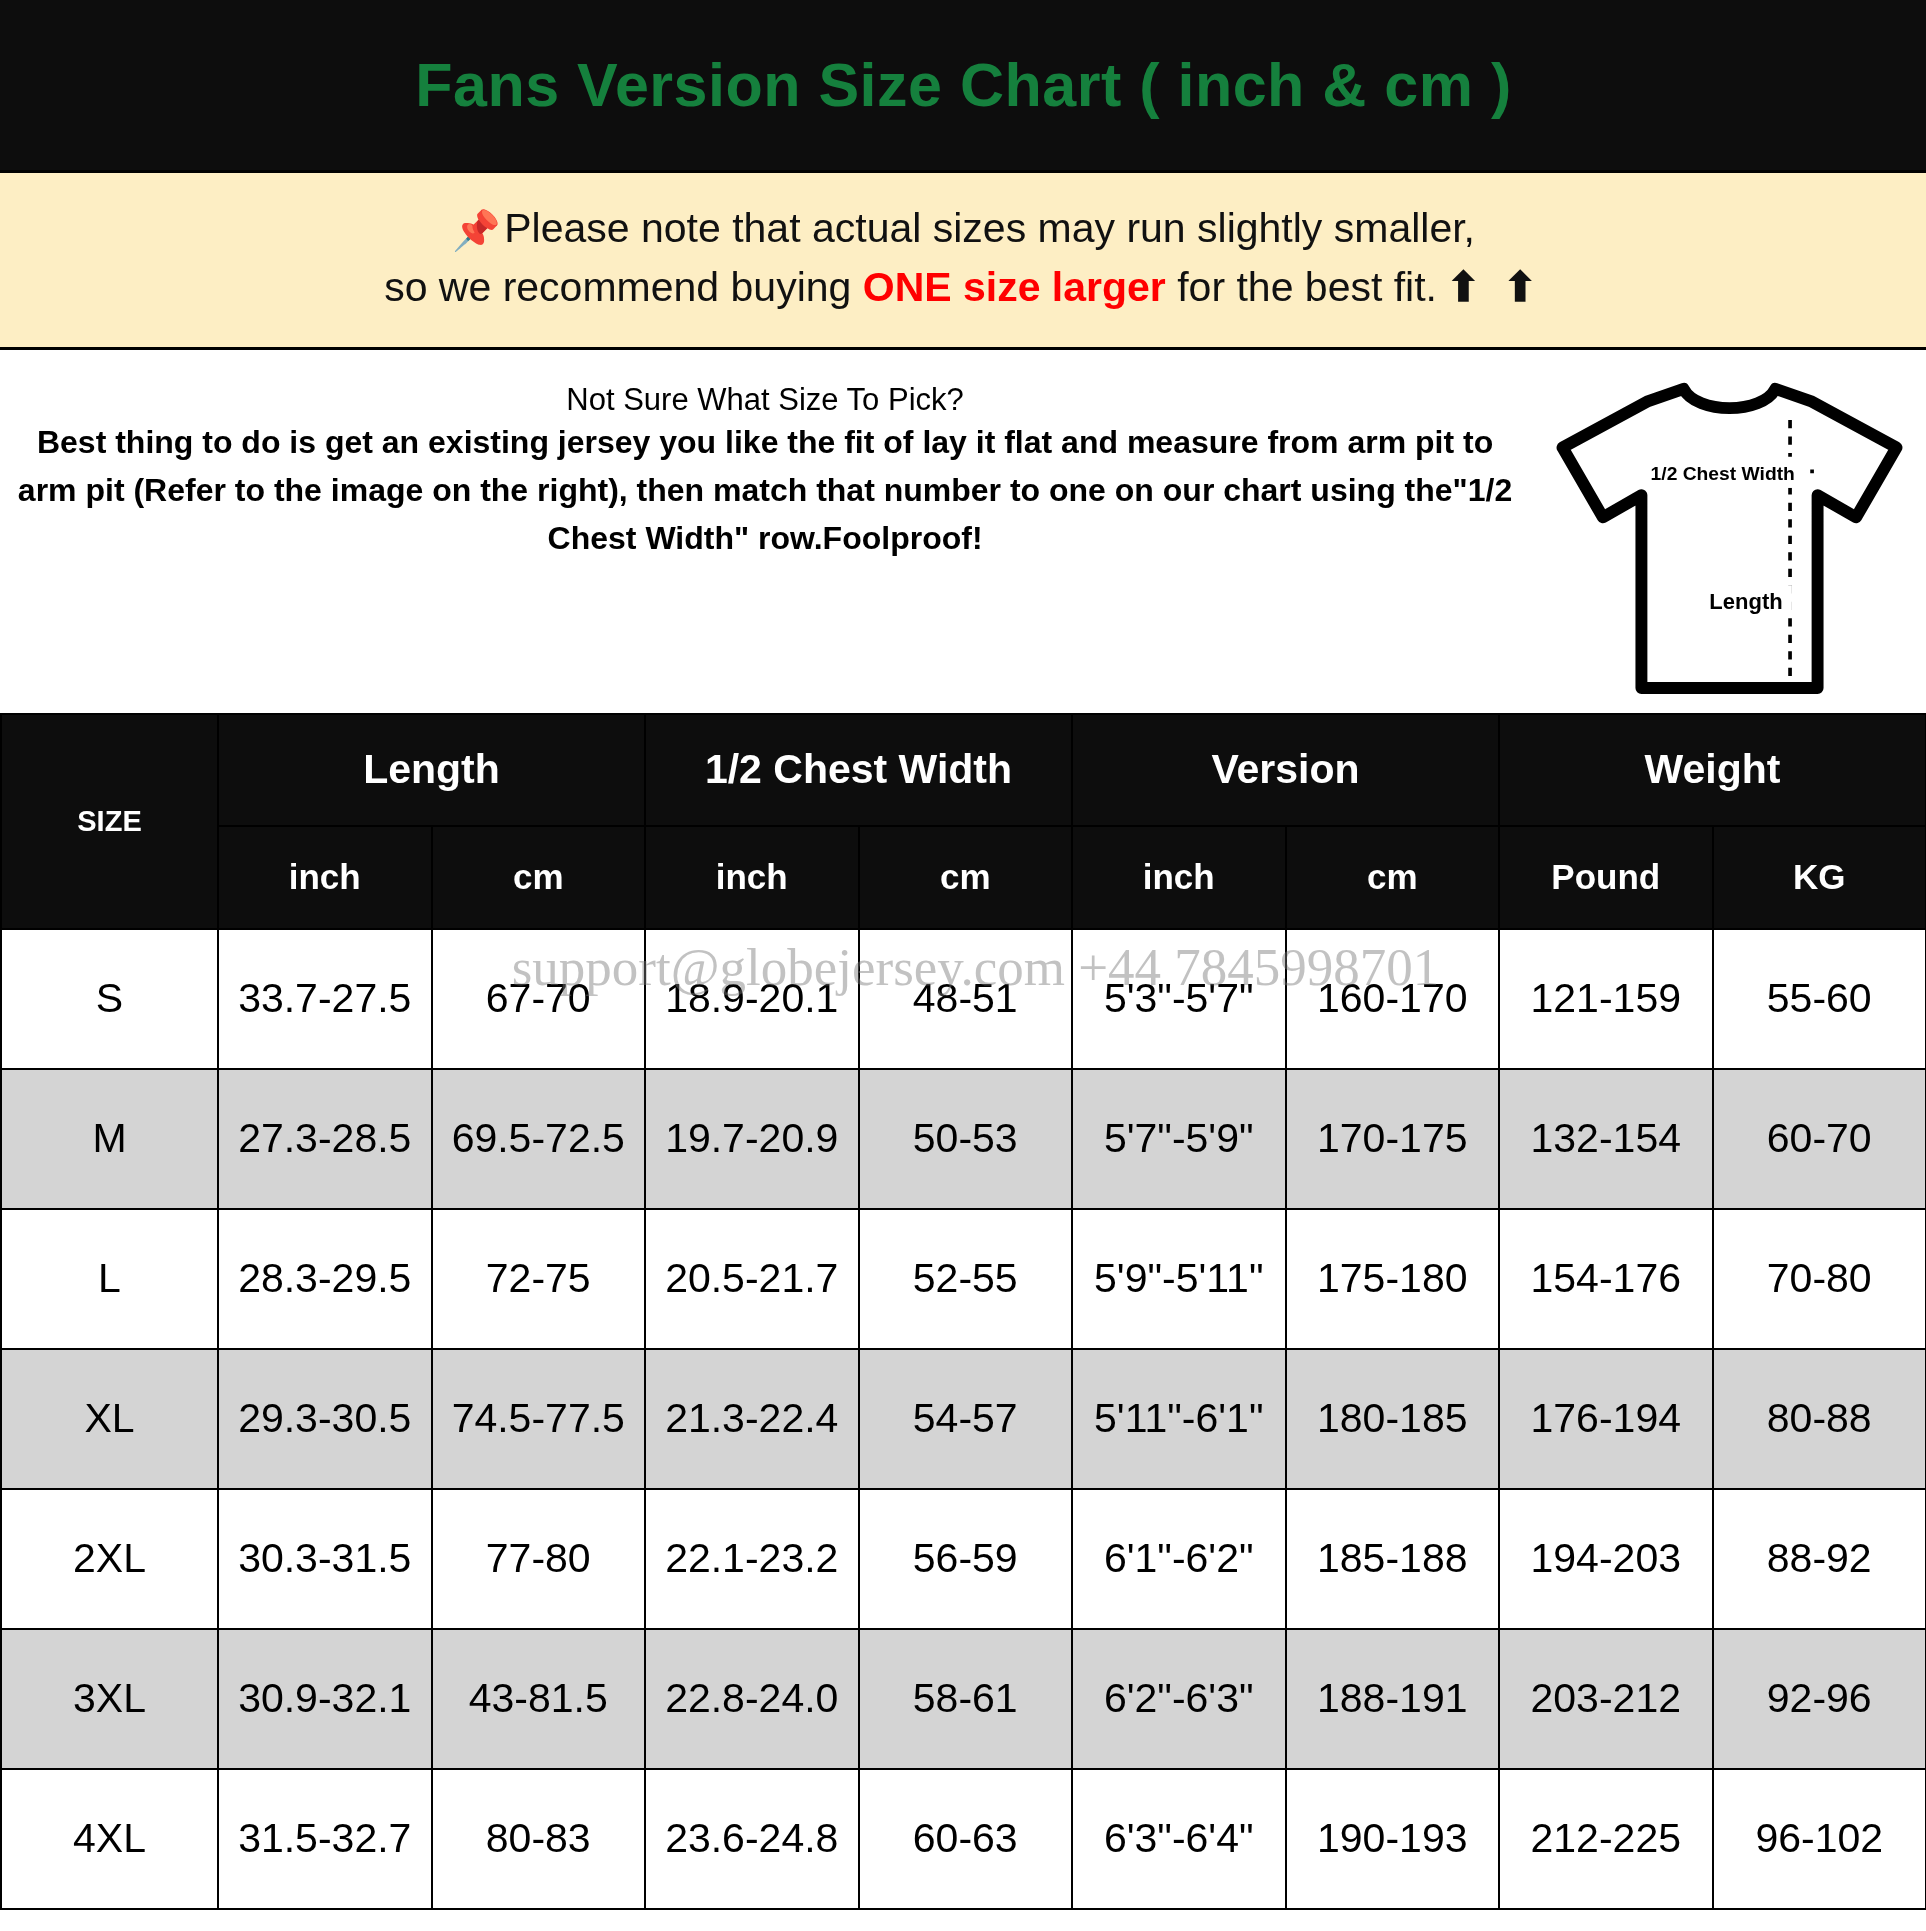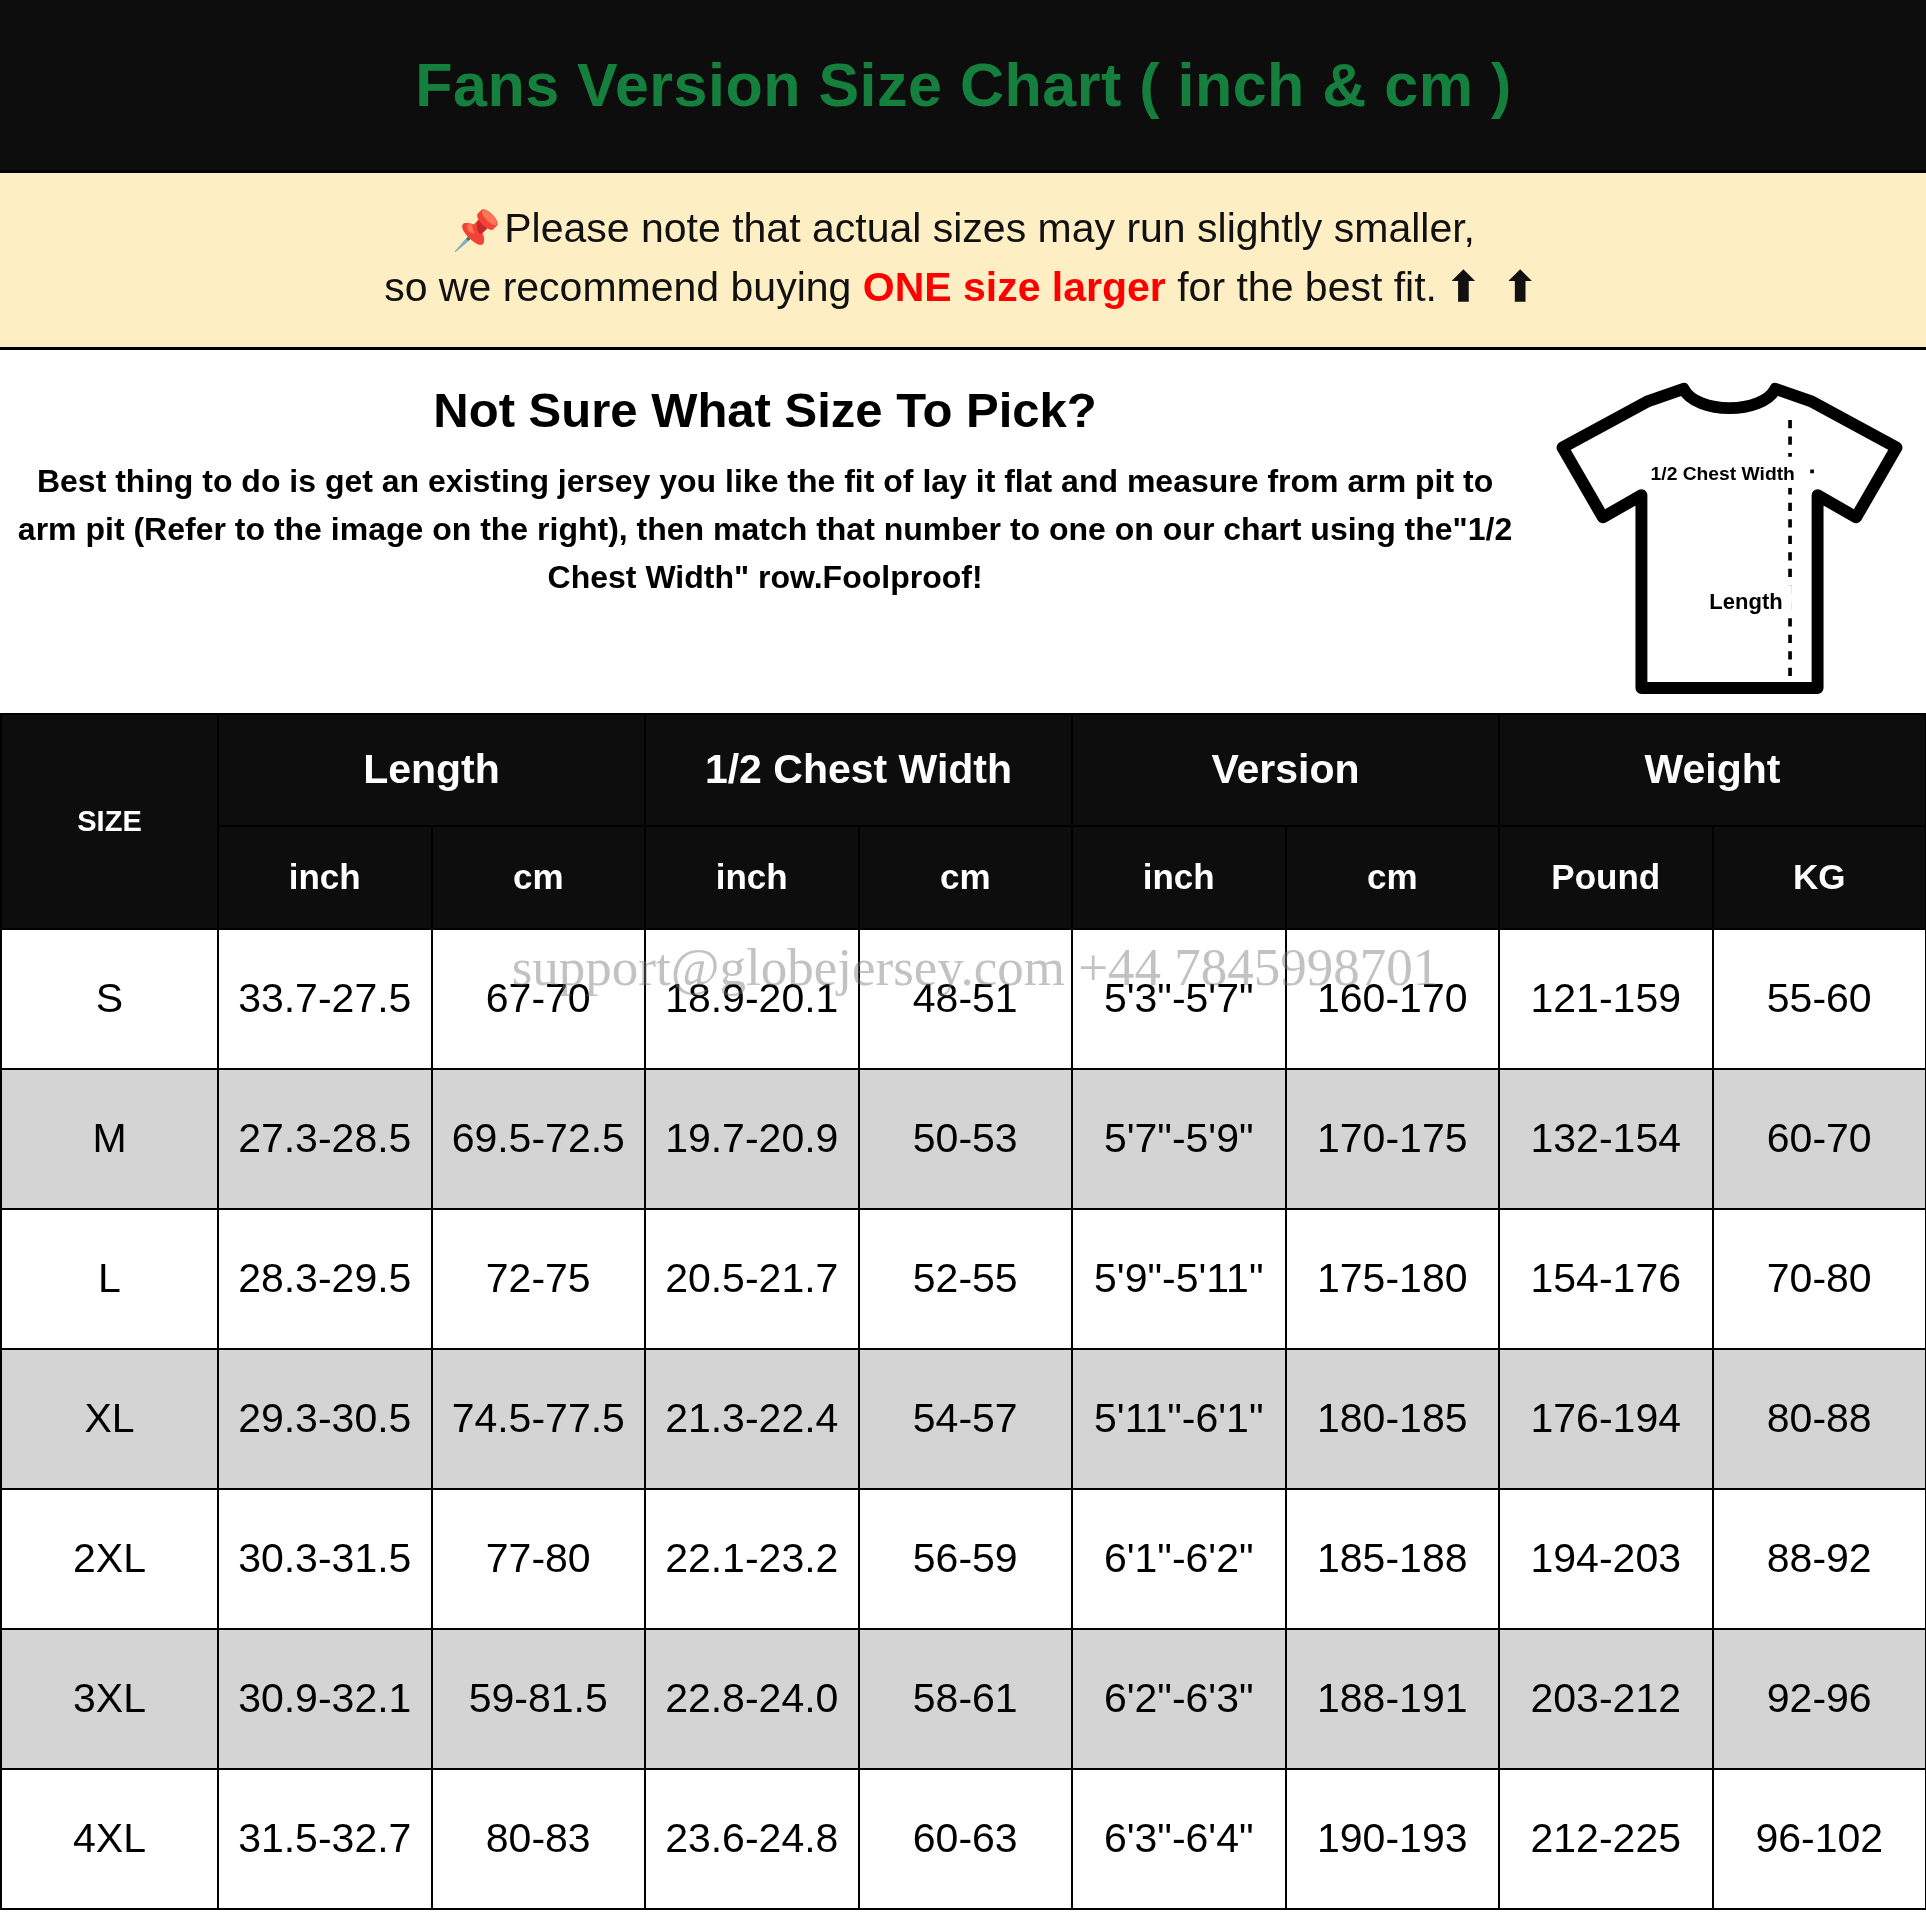--- a/index.html
+++ b/index.html
@@ -73,23 +73,23 @@
     align-items: flex-start;
     padding: 16.5px 0 9.2px 0;
     border-bottom: 0;
   }
   .advice-text {
     flex: 1 1 auto;
     text-align: center;
     padding: 14.7px 9.2px 5.5px 7.3px;
   }
   .advice-head {
-    font-size: 49px;
-    font-weight: bold;
-    margin-bottom: 19px;
+    font-size: 31px;
+    font-weight: normal;
+    margin-bottom: 0;
   }
   .advice-body {
     font-size: 32px;
     font-weight: bold;
     line-height: 1.5;
   }
   .tee-wrap {
     flex: 0 0 395px;
     display: flex;
     align-items: center;
@@ -276,21 +276,21 @@
         <td>22.1-23.2</td>
         <td>56-59</td>
         <td>6'1"-6'2"</td>
         <td>185-188</td>
         <td>194-203</td>
         <td>88-92</td>
       </tr>
       <tr class="alt">
         <td class="size-cell">3XL</td>
         <td>30.9-32.1</td>
-        <td>59-81.5</td>
+        <td>43-81.5</td>
         <td>22.8-24.0</td>
         <td>58-61</td>
         <td>6'2"-6'3"</td>
         <td>188-191</td>
         <td>203-212</td>
         <td>92-96</td>
       </tr>
       <tr>
         <td class="size-cell">4XL</td>
         <td>31.5-32.7</td>

